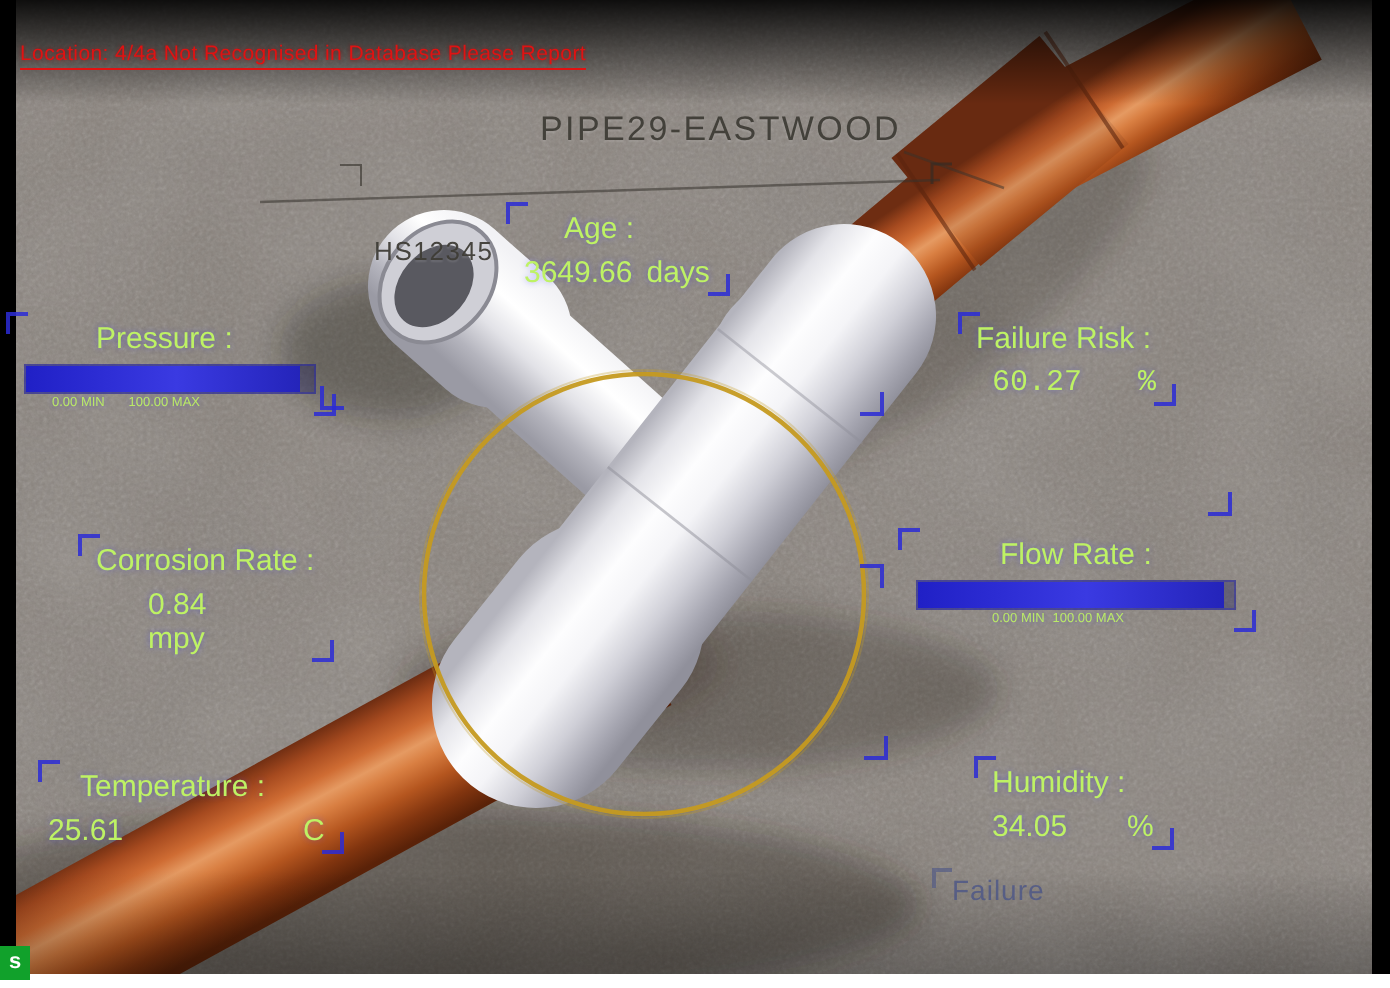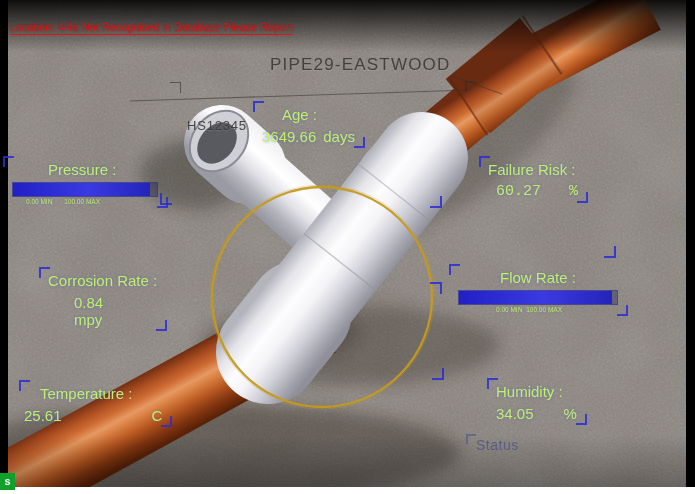--- a/index.html
+++ b/index.html
@@ -243,21 +243,21 @@
   </div>
 
   <div class="panel" style="left:496px;top:383px;">
     <div class="plabel">Humidity :</div>
     <div class="pvalue">
       <span>34.05</span>
       <span class="unit" style="margin-left:30px;">%</span>
     </div>
   </div>
 
-  <div class="status">Status</div>
+  <div class="status">Failure</div>
 
   <div class="brk bl" style="left:160px;top:193px;"></div>
   <div class="brk br" style="left:430px;top:196px;"></div>
   <div class="brk tr" style="left:430px;top:282px;"></div>
   <div class="brk br" style="left:604px;top:246px;"></div>
   <div class="brk br" style="left:432px;top:368px;"></div>
   <div class="brk dark" style="left:170px;top:82px;"></div>
 
 </div>
 

